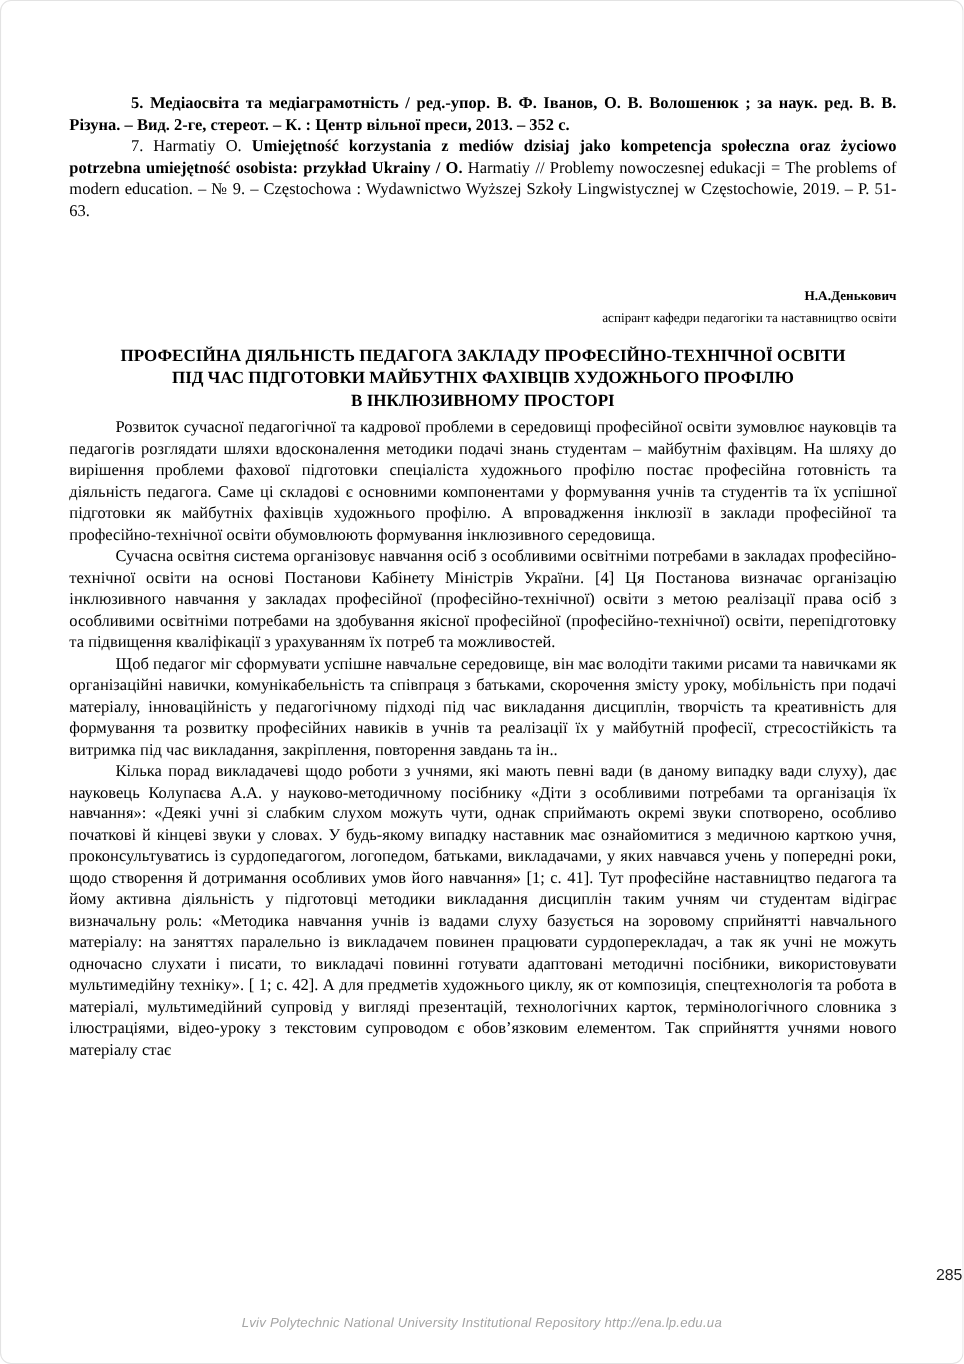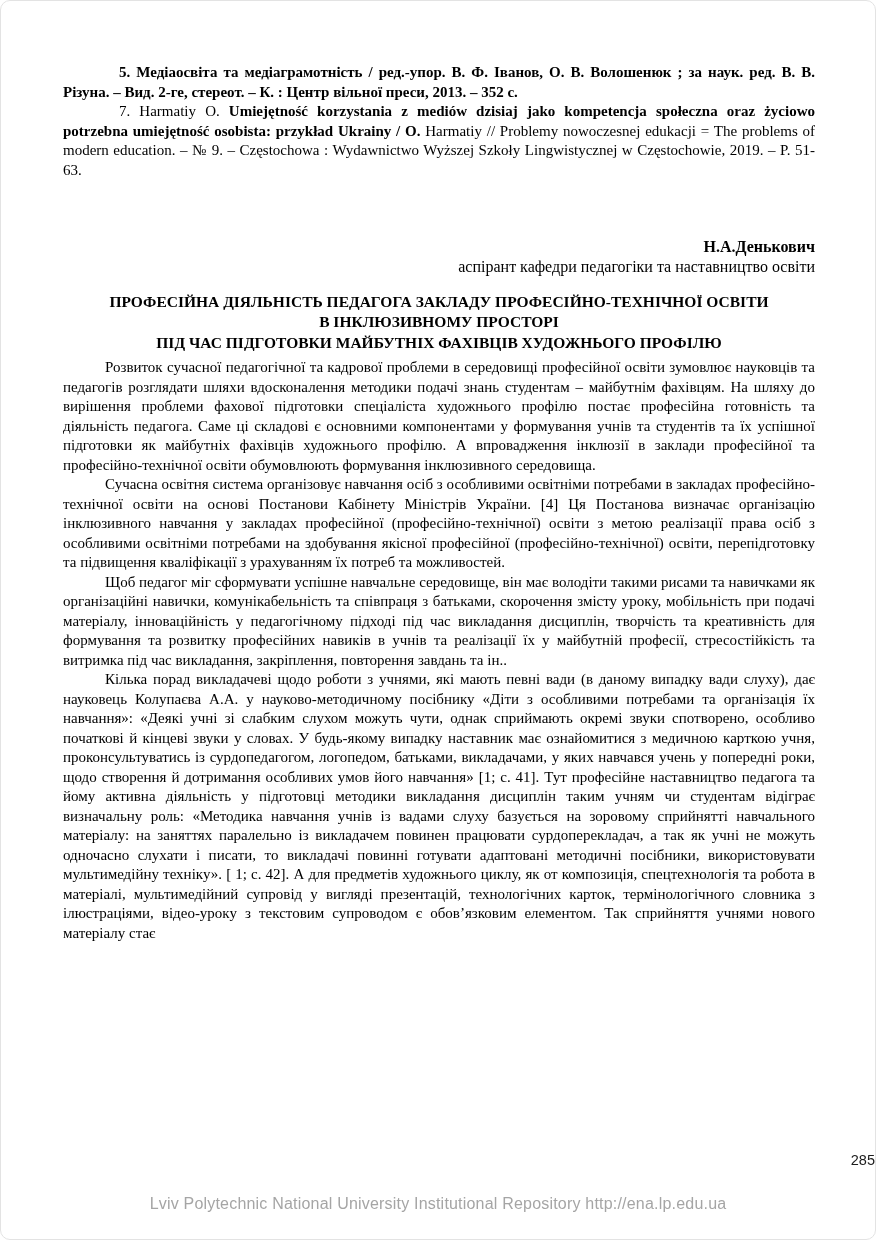--- a/index.html
+++ b/index.html
@@ -16,34 +16,34 @@
     border-radius: 10px;
     box-sizing: border-box;
     overflow: hidden;
     font-family: "Liberation Serif", "DejaVu Serif", serif;
     color: #000000;
   }
   .content {
     position: absolute;
     left: 62px;
     right: 60px;
-    top: 62px;
+    top: 84px;
   }
   .ref {
     margin: 0;
     font-size: 15px;
     line-height: 19.6px;
     text-align: justify;
     text-indent: 56px;
   }
   .bold { font-weight: bold; }
   .author-block {
     margin-top: 56px;
     text-align: right;
-    font-size: 16px;
+    font-size: 12px;
     line-height: 20.5px;
   }
   .author-name { font-weight: bold; }
   .title {
     margin: 14px 0 0 0;
     text-align: center;
     font-size: 15.5px;
     font-weight: bold;
     line-height: 20.5px;
   }
@@ -66,43 +66,44 @@
     font-size: 14.5px;
     color: #1c1c1c;
   }
   .repo-footer {
     position: absolute;
     top: 1194px;
     left: 0;
     width: 100%;
     text-align: center;
     font-family: "Liberation Sans", "DejaVu Sans", sans-serif;
-    font-size: 16px;
+    font-size: 12px;
     color: #a5a5a5;
     letter-spacing: 0.2px;
+    font-style: italic;
   }
 </style>
 </head>
 <body>
 
 <div class="page">
   <div class="content">
 
     <p class="ref bold">5. Медіаосвіта та медіаграмотність / ред.-упор. В. Ф. Іванов, О. В. Волошенюк ; за наук. ред. В. В. Різуна. – Вид. 2-ге, стереот. – К. : Центр вільної преси, 2013. – 352 с.</p>
     <p class="ref"><span>7. Harmatiy O. </span><span class="bold">Umiejętność korzystania z mediów dzisiaj jako kompetencja społeczna oraz życiowo potrzebna umiejętność osobista: przykład Ukrainy / O. </span><span>Harmatiy // Problemy nowoczesnej edukacji = The problems of modern education. – № 9. – Częstochowa : Wydawnictwo Wyższej Szkoły Lingwistycznej w Częstochowie, 2019. – P. 51-63.</span></p>
 
     <div class="author-block">
       <div class="author-name">Н.А.Денькович</div>
       <div class="author-affil">аспірант кафедри  педагогіки та наставництво освіти</div>
     </div>
 
     <h1 class="title">
       <span class="title-line">ПРОФЕСІЙНА ДІЯЛЬНІСТЬ ПЕДАГОГА ЗАКЛАДУ ПРОФЕСІЙНО-ТЕХНІЧНОЇ ОСВІТИ</span>
+      <span class="title-line">ПІД ЧАС ПІДГОТОВКИ МАЙБУТНІХ ФАХІВЦІВ ХУДОЖНЬОГО ПРОФІЛЮ</span>
       <span class="title-line">В ІНКЛЮЗИВНОМУ ПРОСТОРІ</span>
-      <span class="title-line">ПІД ЧАС ПІДГОТОВКИ МАЙБУТНІХ ФАХІВЦІВ ХУДОЖНЬОГО ПРОФІЛЮ</span>
     </h1>
 
     <p class="body-par body-start">Розвиток сучасної педагогічної та кадрової проблеми в середовищі професійної освіти зумовлює науковців та педагогів розглядати шляхи вдосконалення методики подачі знань студентам – майбутнім фахівцям. На шляху до вирішення проблеми фахової підготовки спеціаліста художнього профілю постає професійна готовність та діяльність педагога. Саме ці складові є основними компонентами у формування учнів та студентів та їх успішної підготовки як майбутніх фахівців художнього профілю. А впровадження інклюзії в заклади професійної та професійно-технічної освіти обумовлюють формування інклюзивного середовища.</p>
     <p class="body-par">Сучасна освітня система організовує навчання осіб з особливими освітніми потребами в закладах професійно-технічної освіти на основі Постанови Кабінету Міністрів України. [4] Ця Постанова визначає організацію інклюзивного навчання у закладах професійної (професійно-технічної) освіти з метою реалізації права осіб з особливими освітніми потребами на здобування якісної професійної (професійно-технічної) освіти, перепідготовку та підвищення кваліфікації з урахуванням їх потреб та можливостей.</p>
     <p class="body-par">Щоб педагог міг сформувати успішне навчальне середовище, він має володіти такими рисами та навичками як організаційні навички, комунікабельність та співпраця з батьками, скорочення змісту уроку, мобільність при подачі матеріалу, інноваційність у педагогічному підході під час викладання дисциплін, творчість та креативність для формування та розвитку професійних навиків в учнів та реалізації їх у майбутній професії, стресостійкість та витримка під час викладання, закріплення, повторення завдань та ін..</p>
     <p class="body-par">Кілька порад викладачеві щодо роботи з учнями, які мають певні вади (в даному випадку вади слуху), дає науковець Колупаєва А.А. у науково-методичному посібнику «Діти з особливими потребами та організація їх навчання»: «Деякі учні зі слабким слухом можуть чути, однак сприймають окремі звуки спотворено, особливо початкові й кінцеві звуки у словах. У будь-якому випадку наставник має ознайомитися з медичною карткою учня, проконсультуватись із сурдопедагогом, логопедом, батьками, викладачами, у яких навчався учень у попередні роки, щодо створення й дотримання особливих умов його навчання» [1; с. 41]. Тут професійне наставництво педагога та йому активна діяльність у підготовці методики викладання дисциплін таким учням чи студентам відіграє визначальну роль: «Методика навчання учнів із вадами слуху базується на зоровому сприйнятті навчального матеріалу: на заняттях паралельно із викладачем повинен працювати сурдоперекладач, а так як учні не можуть одночасно слухати і писати, то викладачі повинні готувати адаптовані методичні посібники, використовувати мультимедійну техніку». [ 1; с. 42]. А для предметів художнього циклу, як от композиція, спецтехнологія та робота в матеріалі, мультимедійний супровід у вигляді презентацій, технологічних карток, термінологічного словника з ілюстраціями, відео-уроку з текстовим супроводом є обов’язковим елементом. Так сприйняття учнями нового матеріалу стає</p>
   </div>
 
   <div class="page-number">285</div>
   <div class="repo-footer">Lviv Polytechnic National University Institutional Repository http://ena.lp.edu.ua</div>

